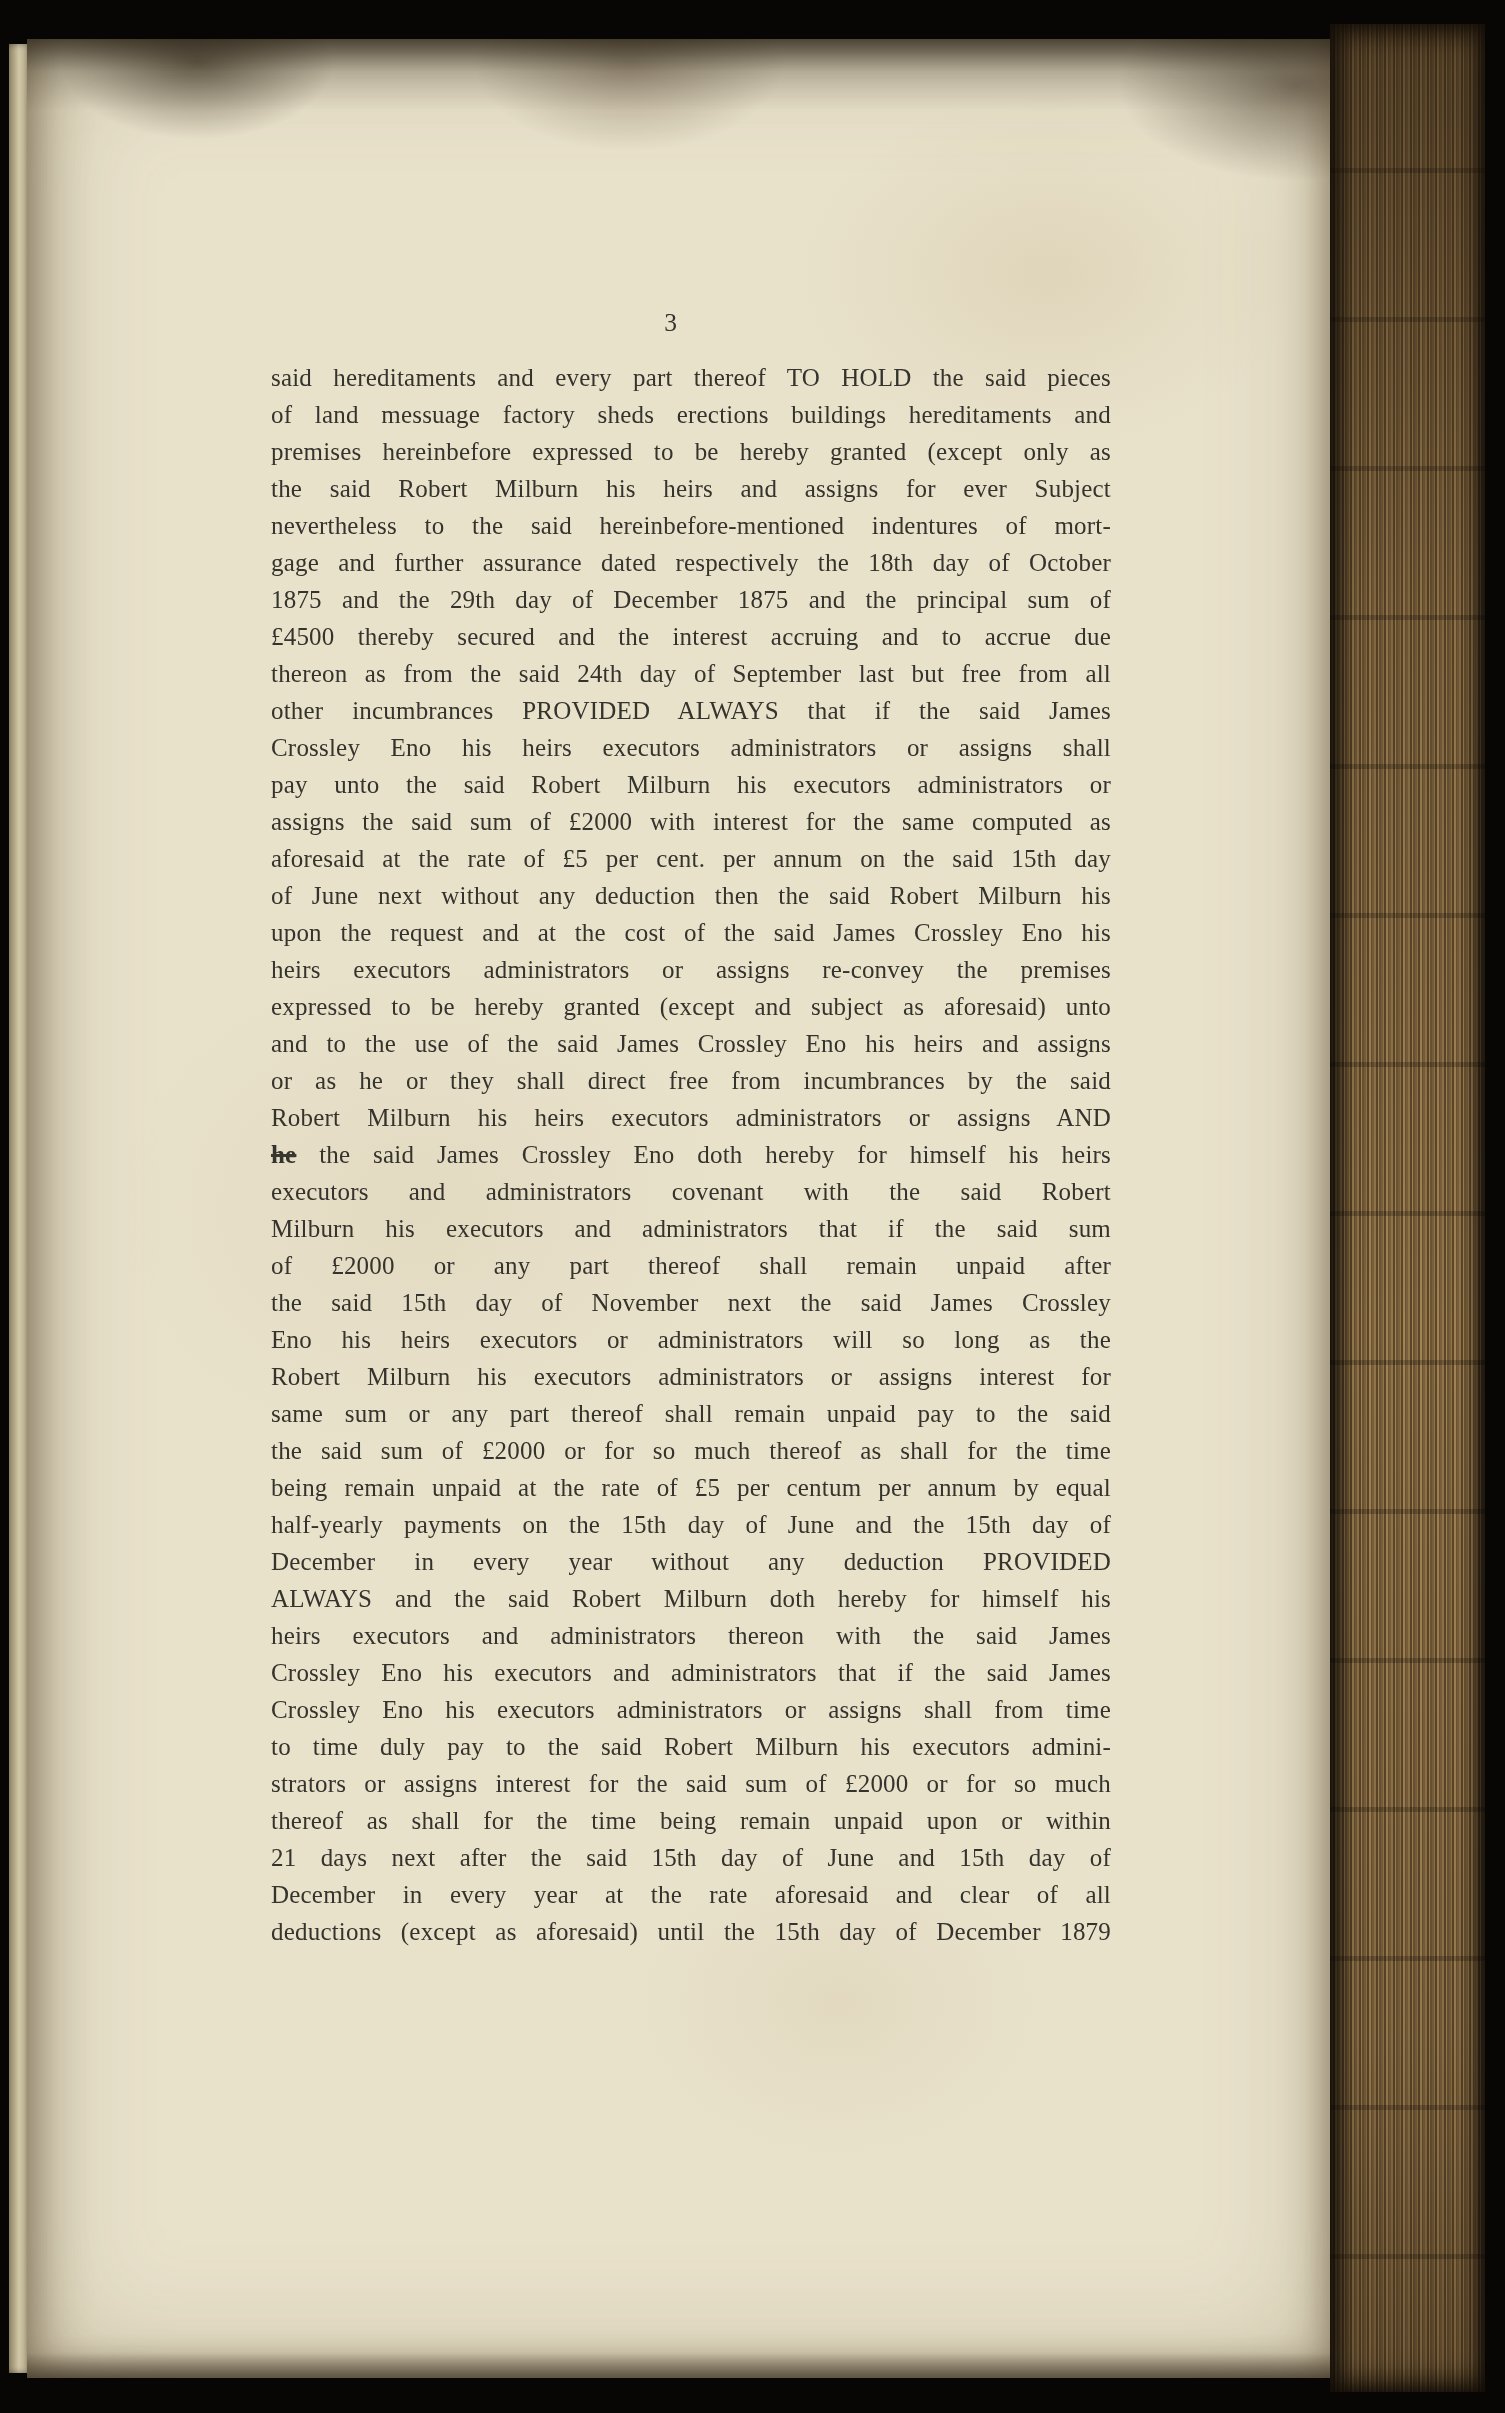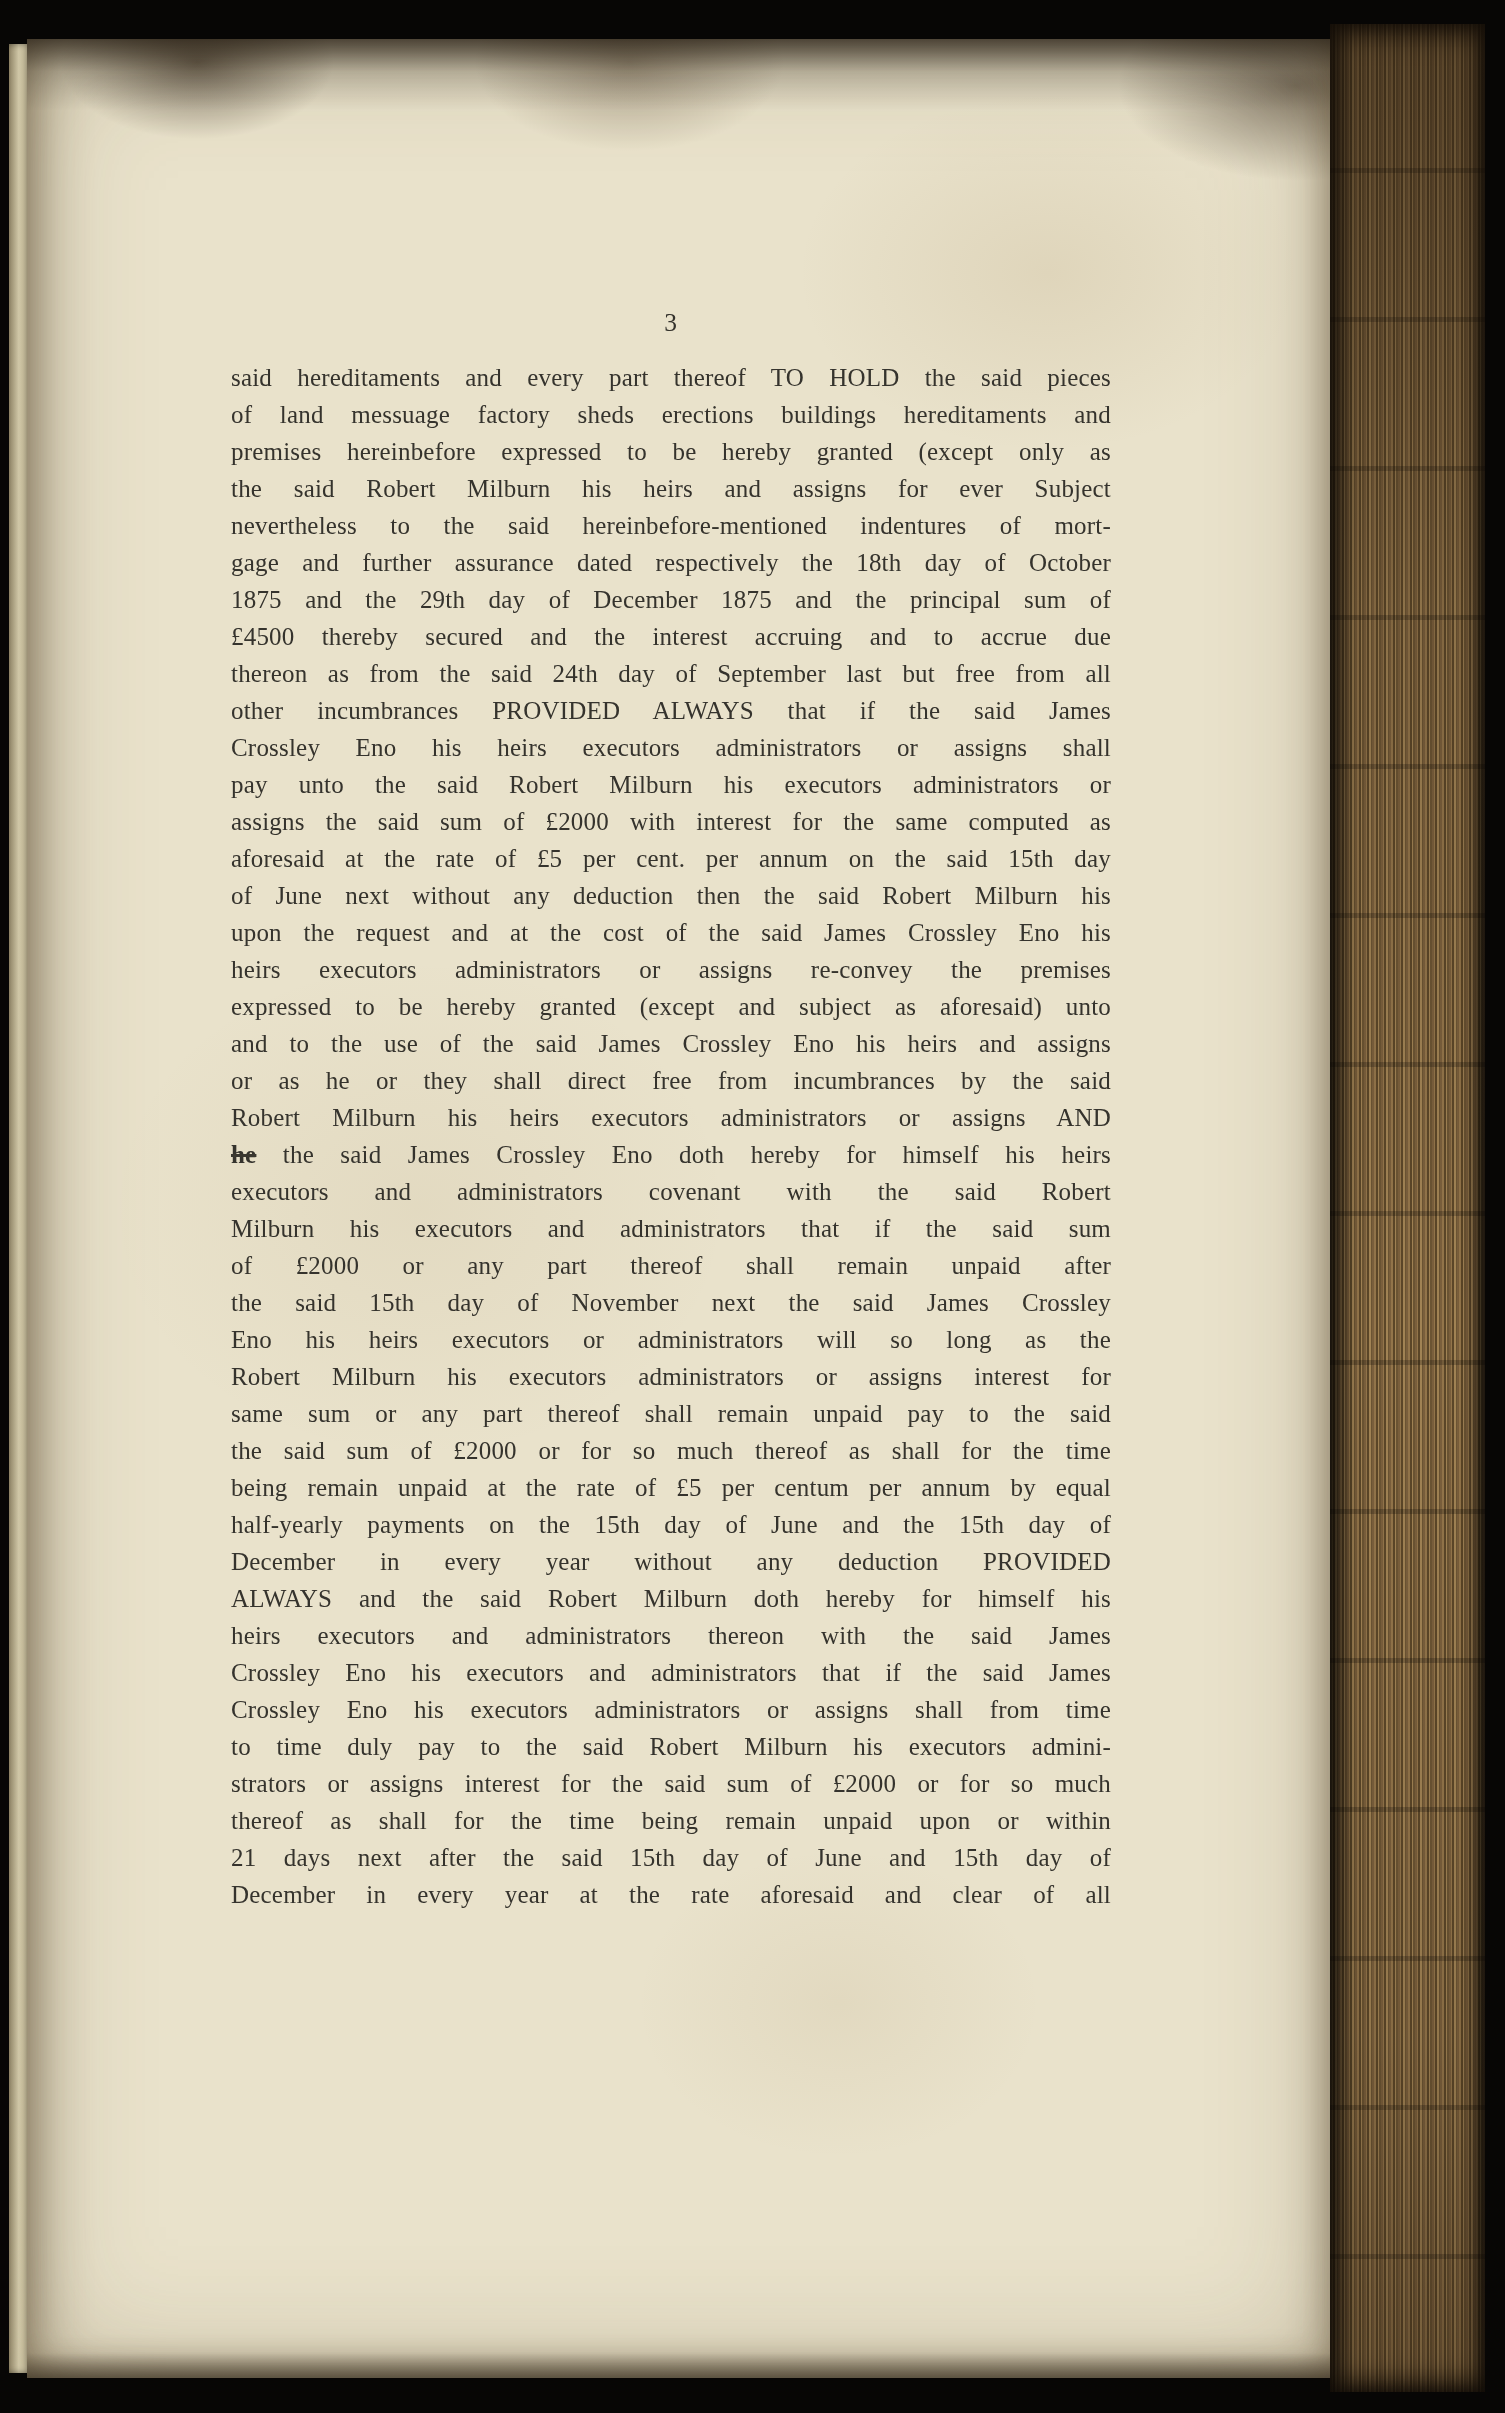--- a/index.html
+++ b/index.html
@@ -61,20 +61,21 @@
     color:#35332d;
   }
   .pagenum{
     text-align:center;font-size:25.5px;line-height:29px;margin-bottom:22px;
     letter-spacing:0.8px;
   }
   .line{
     font-size:25px;line-height:37px;letter-spacing:0.2px;
     text-align:justify;text-align-last:justify;
     white-space:normal;
+    margin-left:40px;
   }
   .strike{
     text-decoration:line-through;
     text-decoration-thickness:2.5px;
     text-decoration-color:#3a372f;
     font-weight:bold;
   }
 </style>
 </head>
 <body>
@@ -119,17 +120,18 @@
       <div class="line">December in every year without any deduction PROVIDED</div>
       <div class="line">ALWAYS and the said Robert Milburn doth hereby for himself his</div>
       <div class="line">heirs executors and administrators thereon with the said James</div>
       <div class="line">Crossley Eno his executors and administrators that if the said James</div>
       <div class="line">Crossley Eno his executors administrators or assigns shall from time</div>
       <div class="line">to time duly pay to the said Robert Milburn his executors admini-</div>
       <div class="line">strators or assigns interest for the said sum of £2000 or for so much</div>
       <div class="line">thereof as shall for the time being remain unpaid upon or within</div>
       <div class="line">21 days next after the said 15th day of June and 15th day of</div>
       <div class="line">December in every year at the rate aforesaid and clear of all</div>
+      <div class="line">deductions (except as aforesaid) until the 15th day of December 1879</div>
     </div>
   </div>
   <div class="fore-edge"></div>
 </div>
 
 
 </body></html>

